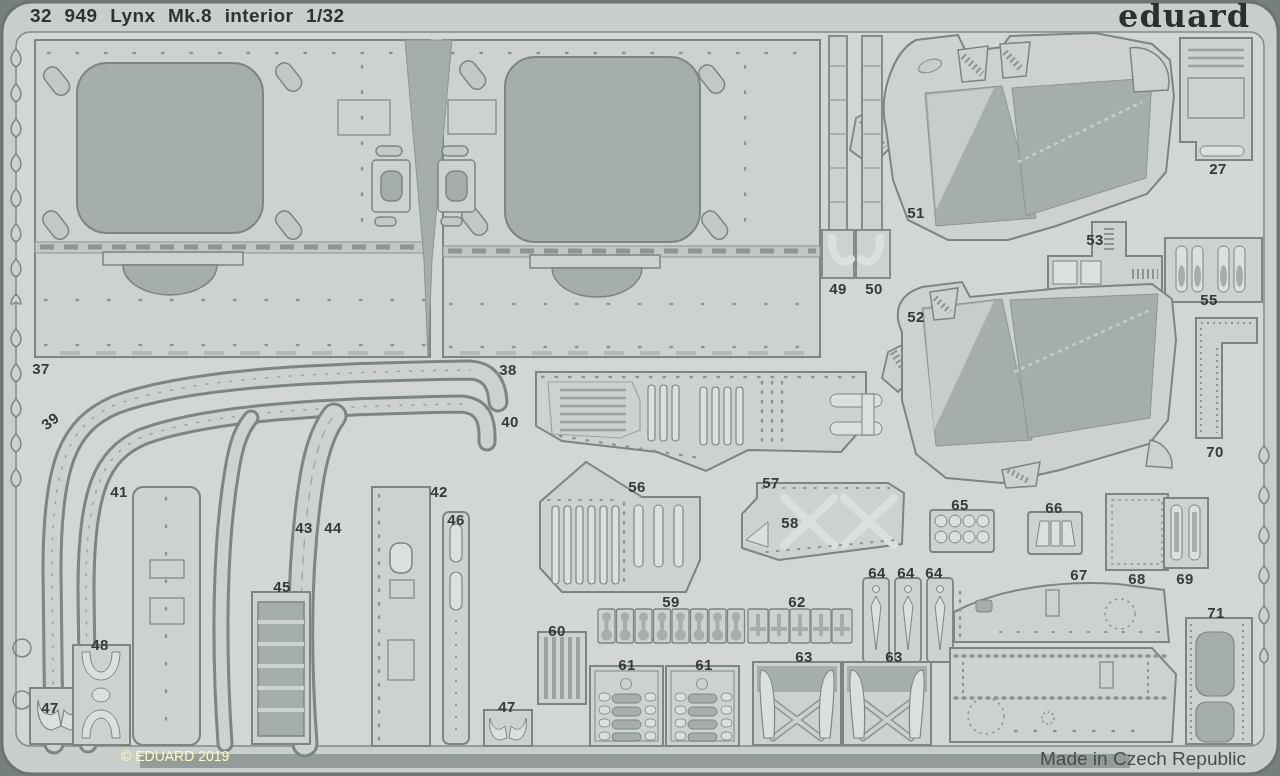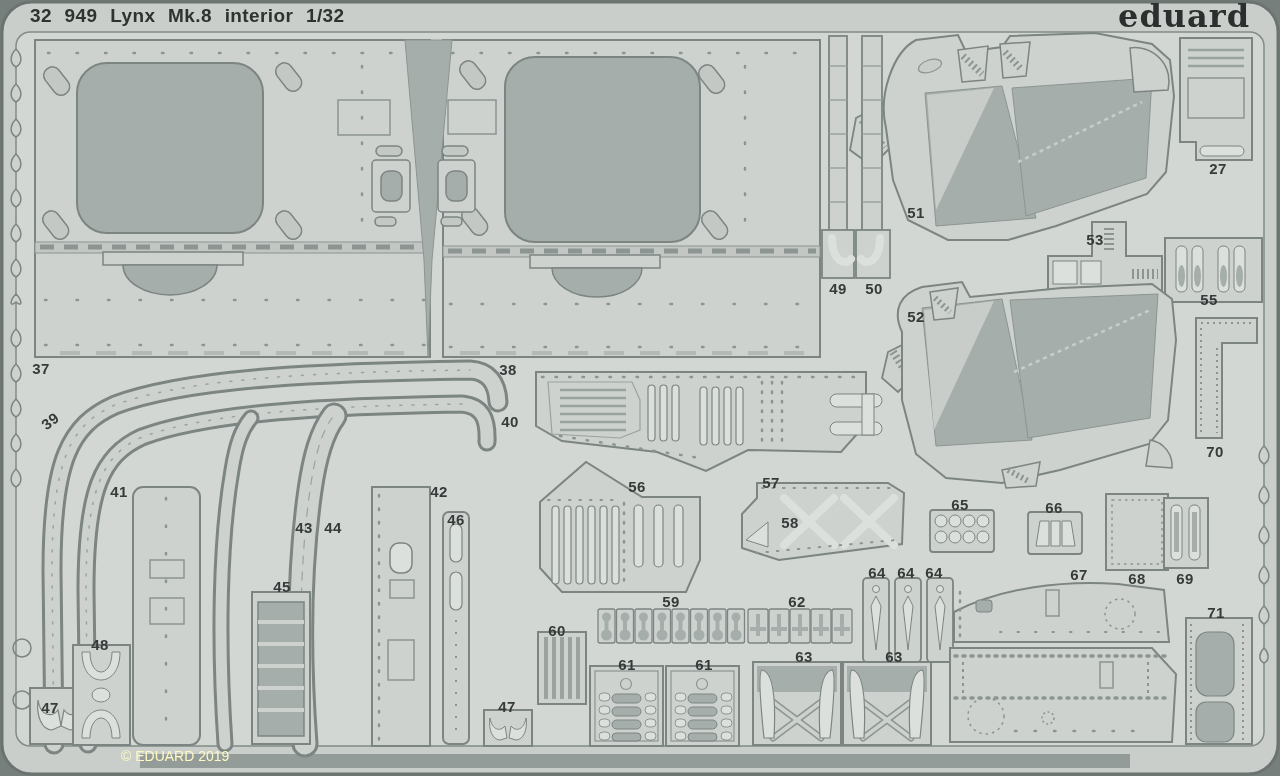--- a/index.html
+++ b/index.html
@@ -564,20 +564,21 @@
           <line x1="862" y1="202" x2="882" y2="202"></line>
         </g>
     <rect x="856" y="230" width="34" height="48" fill="#cdd2cf" stroke="#7c8582" stroke-width="1.8"></rect>
     <path d="M880,238 C880,262 866,266 861,259" fill="none" stroke="#dce0dd" stroke-width="8" stroke-linecap="round"></path>
   </g>
 </svg>
 
 <div class="txt title">32 949  Lynx Mk.8  interior  1/32</div>
 <div class="txt brand">eduard</div>
 <div class="txt copyright">© EDUARD 2019</div>
+<div class="txt madein">Made in Czech Republic</div>
 
 <div style="position:absolute;inset:0;">
       <span class="lbl" style="left: 41px; top: 368px;">37</span>
       <span class="lbl" style="left: 508px; top: 369px;">38</span>
       <span class="lbl" style="left: 50px; top: 421px; transform: translate(-50%, -50%) rotate(-38deg);">39</span>
       <span class="lbl" style="left: 510px; top: 421px;">40</span>
       <span class="lbl" style="left: 119px; top: 491px;">41</span>
       <span class="lbl" style="left: 439px; top: 491px;">42</span>
       <span class="lbl" style="left: 260px; top: 527px; margin-left: 44px;">43</span>
       <span class="lbl" style="left: 301px; top: 527px; margin-left: 32px;">44</span>

